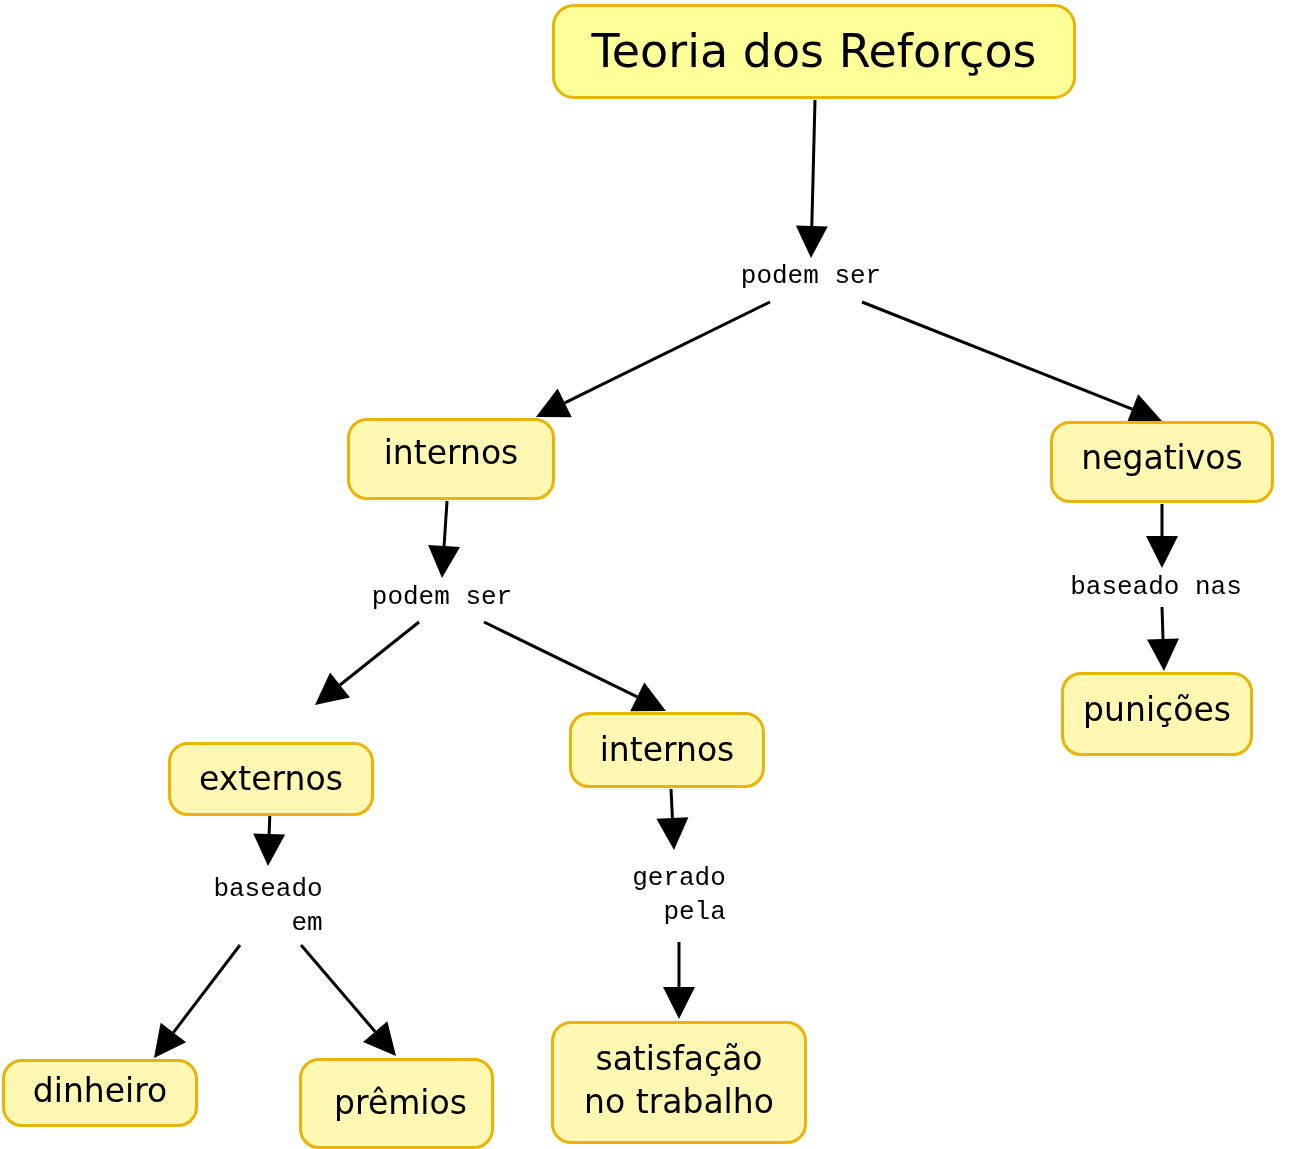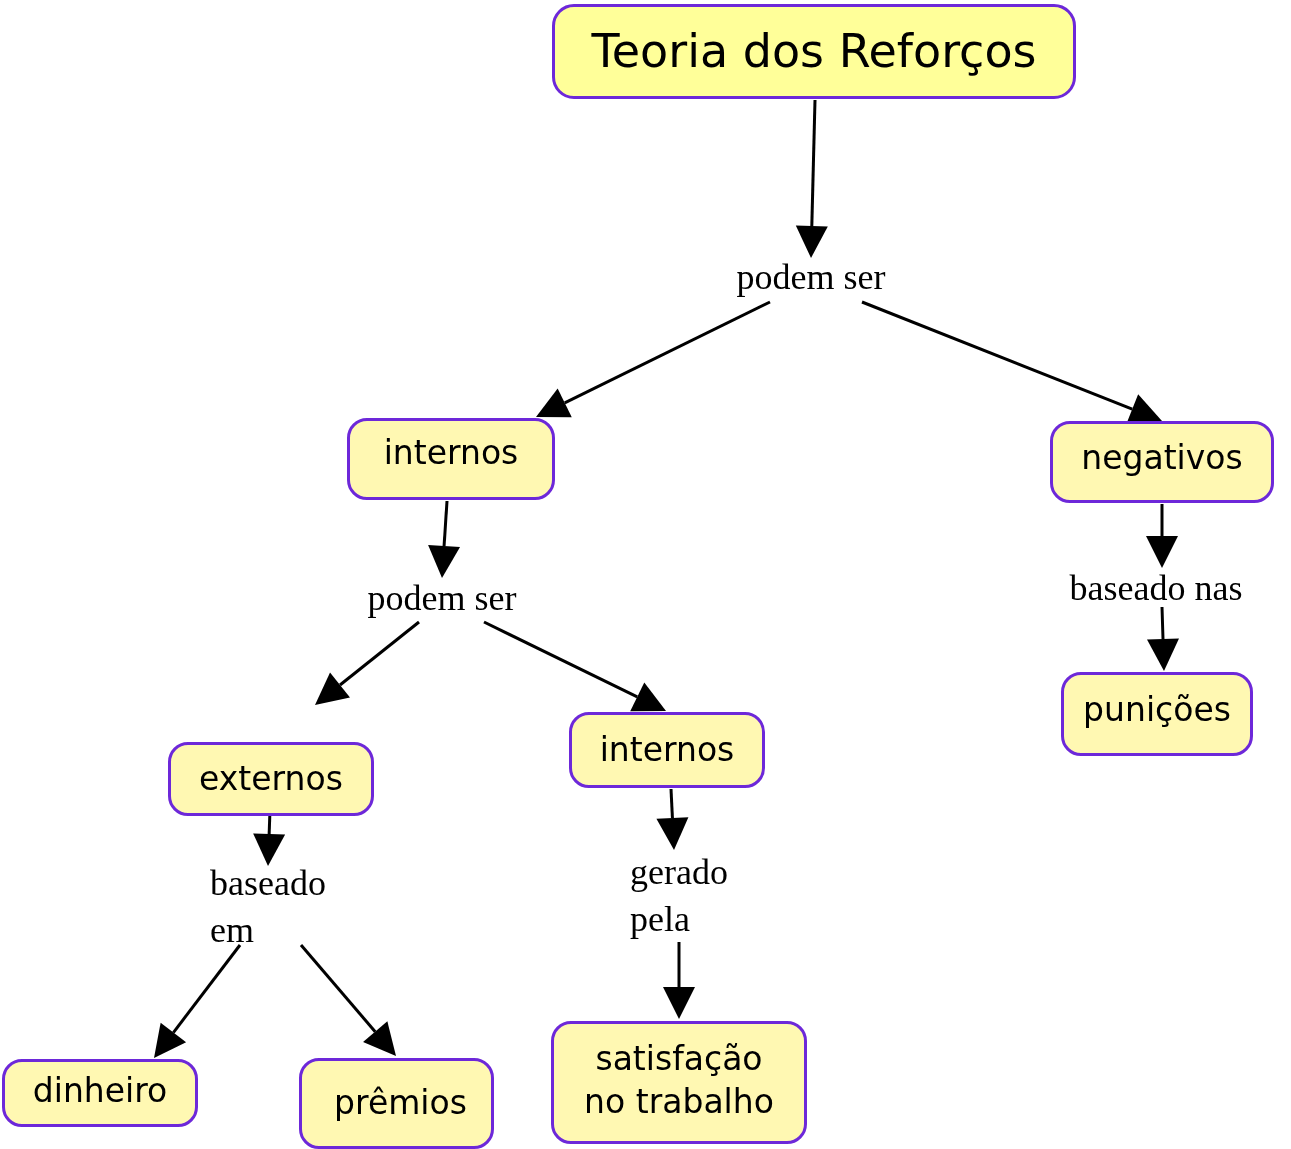--- a/index.html
+++ b/index.html
@@ -1,37 +1,37 @@
 <!DOCTYPE html>
 <html><head>
 <meta charset="utf-8">
 <style>
   html, body { margin: 0; padding: 0; background: #ffffff; }
   body { width: 1291px; height: 1149px; overflow: hidden; position: relative; }
   #map { position: absolute; left: 0; top: 0; width: 1291px; height: 1149px; }
   .node {
     position: absolute;
     box-sizing: border-box;
-    border: 3px solid #6d28d9;
+    border: 3px solid #eab308;
     border-radius: 20px;
     background: #fff8b2;
     display: flex; align-items: center; justify-content: center;
     text-align: center;
     font-family: "DejaVu Sans", sans-serif;
     font-size: 33px;
     color: #000;
     line-height: 1.3;
   }
   .node.title { background: #ffff99; font-size: 46px; border-radius: 22px; }
   .link {
     position: absolute;
-    font-family: Liberation Serif, serif;
-    font-size: 36px;
+    font-family: Liberation Mono, monospace;
+    font-size: 26px;
     color: #000;
-    text-align: left;
+    text-align: right;
     line-height: 1.3;
     white-space: nowrap;
     transform: translate(-50%, -50%);
     background: transparent;
   }
   .edge { stroke: #000; stroke-width: 3; fill: none; }
   .arrowhead { fill: #000; }
 </style>
 </head>
 <body>

